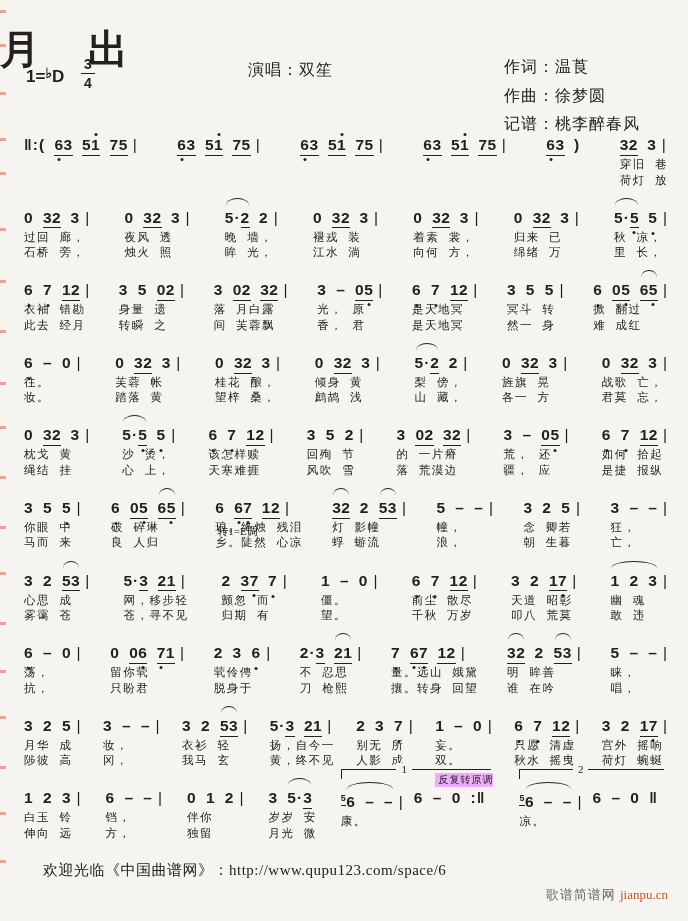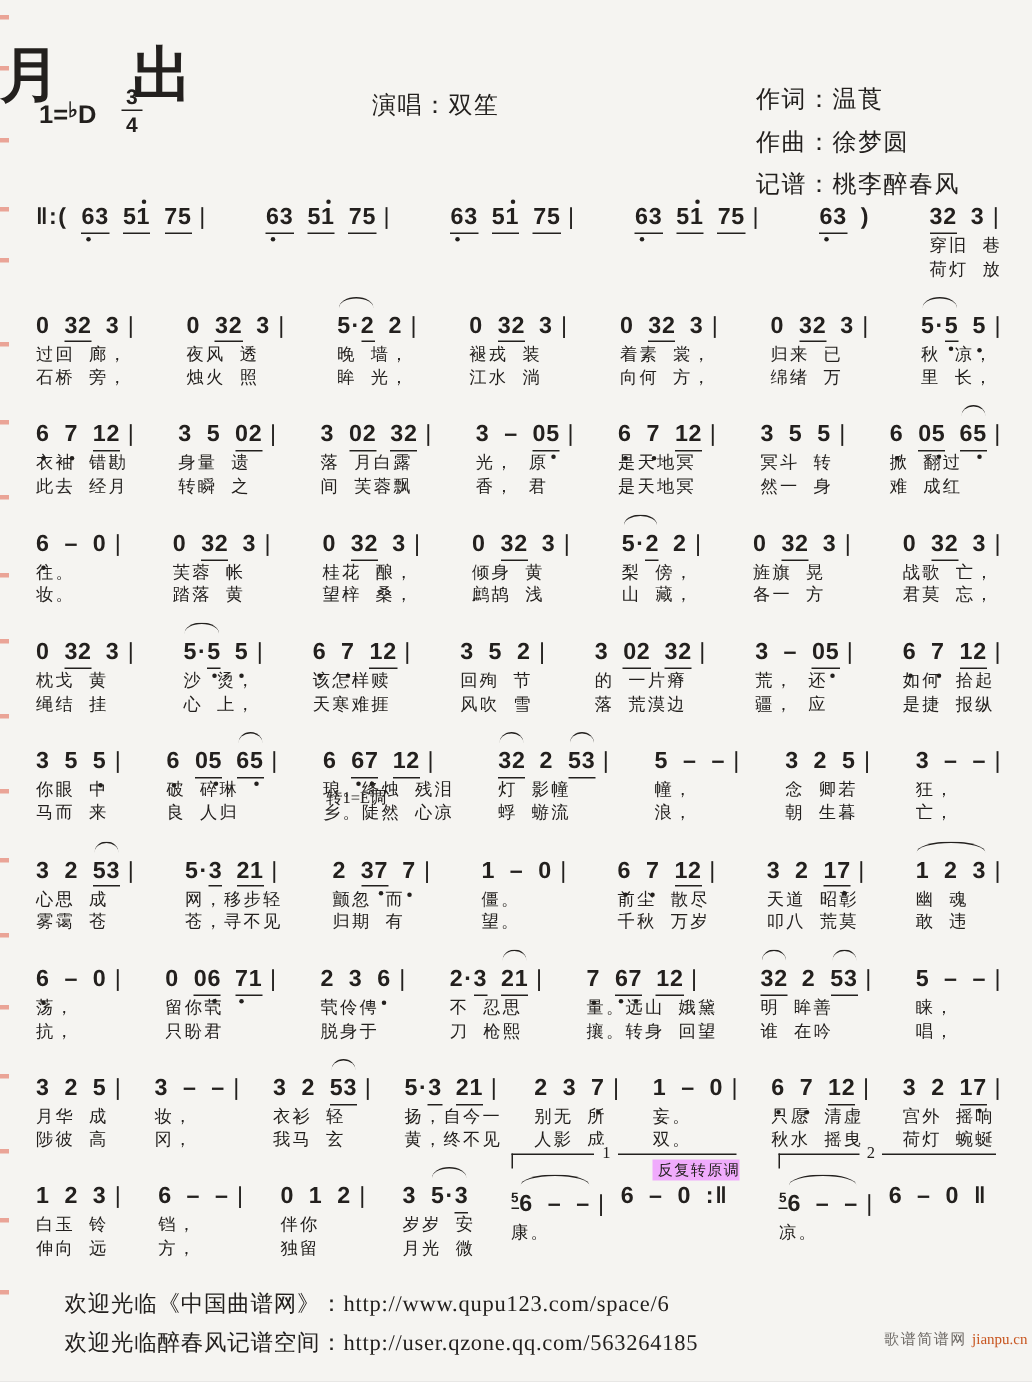--- a/index.html
+++ b/index.html
@@ -46,21 +46,21 @@
   .voltagrp::before{content:'';position:absolute;top:-17px;left:0;right:4px;height:9px;
        border-top:1.3px solid #23201e;border-left:1.3px solid #23201e;}
   .vnum{position:absolute;top:-23px;left:36%;font-size:11px;padding:0 5px;
         background:#f5f4f1;font-family:"Liberation Serif",serif;font-weight:400;}
   .repeat-note{position:absolute;top:-13px;right:2px;font-size:10px;font-weight:400;
         letter-spacing:1px;background:#f0abfc;padding-left:3px;white-space:nowrap;}
   .vgap{width:10px;}
   
   .footer{position:absolute;left:26px;top:858px;font-size:15px;line-height:25.5px;
           letter-spacing:.5px;white-space:nowrap;margin-left:17px;}
-  .watermark{position:absolute;right:3px;top:886px;font-size:10px;color:#6b6763;
+  .watermark{position:absolute;right:20px;top:886px;font-size:13px;color:#6b6763;
              letter-spacing:1px;white-space:nowrap;}
   .watermark .brand{color:#c8551f;letter-spacing:0;}
   .tick{position:absolute;left:0;width:6px;height:2.5px;background:#e0543e;opacity:.5;}
 </style>
 </head>
 <body>
 
 <div class="page">
   <div class="title">月　出</div>
 
@@ -465,21 +465,20 @@
             <div class="lyr"></div>
             <div class="lyr"></div>
           </div>
           <span class="vgap"></span>
         </div>
       </div>
     </div>
 
   <div class="footer">
     <div>欢迎光临《中国曲谱网》：http://www.qupu123.com/space/6</div>
-    <div>欢迎光临醉春风记谱空间：http://user.qzone.qq.com/563264185</div>
   </div>
 
   <div class="watermark">
     <span>歌谱简谱网 </span><span class="brand">jianpu.cn</span>
   </div>
 <div class="tick" style="top: 10px;"></div>
     <div class="tick" style="top: 44px;"></div>
     <div class="tick" style="top: 92px;"></div>
     <div class="tick" style="top: 138px;"></div>
     <div class="tick" style="top: 172px;"></div>

